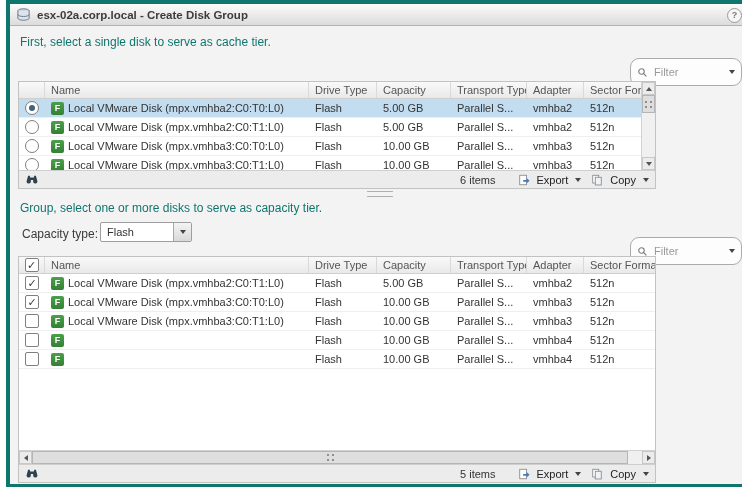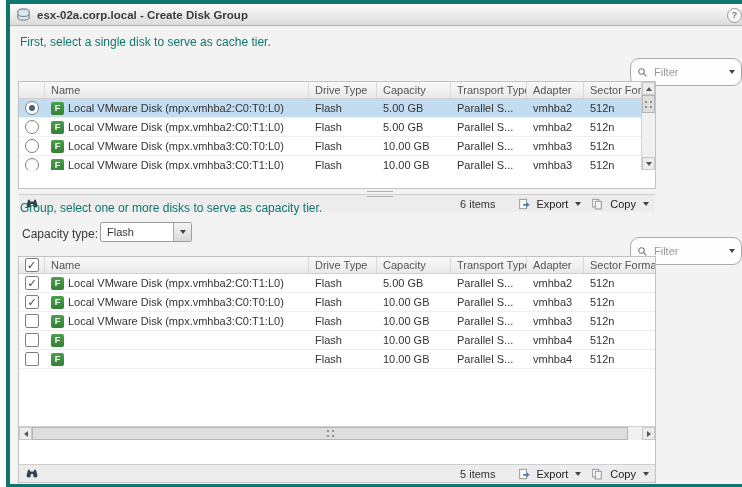--- a/index.html
+++ b/index.html
@@ -86,21 +86,21 @@
   .hthumb { position:absolute; left:13px; top:0; height:13px; width:calc(100% - 40px);
             background:#dedede; border:1px solid #b5b5b5; box-sizing:border-box;
             display:flex; align-items:center; justify-content:center; cursor:pointer; }
   .tri-up    { width:0;height:0;border-left:3px solid transparent;border-right:3px solid transparent;border-bottom:4px solid #555; }
   .tri-down  { width:0;height:0;border-left:3px solid transparent;border-right:3px solid transparent;border-top:4px solid #555; }
   .tri-left  { width:0;height:0;border-top:3px solid transparent;border-bottom:3px solid transparent;border-right:4px solid #555; }
   .tri-right { width:0;height:0;border-top:3px solid transparent;border-bottom:3px solid transparent;border-left:4px solid #555; }
 
   
   .tfoot { flex:0 0 18px; background:#ececec; border-top:1px solid #cfcfcf; display:flex;
-           align-items:center; padding:0 6px; box-sizing:border-box;margin-top:24px; }
+           align-items:center; padding:0 6px; box-sizing:border-box; }
   .tfoot .spacer { flex:1; }
   .items-count { margin-right:12px; color:#333; }
   .foot-action { display:inline-flex; align-items:center; gap:7px; margin-left:10px; cursor:pointer; color:#222; }
 
   
   .cap-label { position:absolute; left:12px; top:223px; font-size:12px; color:#3a3a3a; }
   .combo { position:absolute; left:90px; top:218px; width:92px; height:20px; background:#fff;
            border:1px solid #9e9e9e; border-radius:2px; display:flex; align-items:center;
            box-sizing:border-box; cursor:pointer; }
   .combo-value { flex:1; padding:0 6px; overflow:hidden; white-space:nowrap; }

